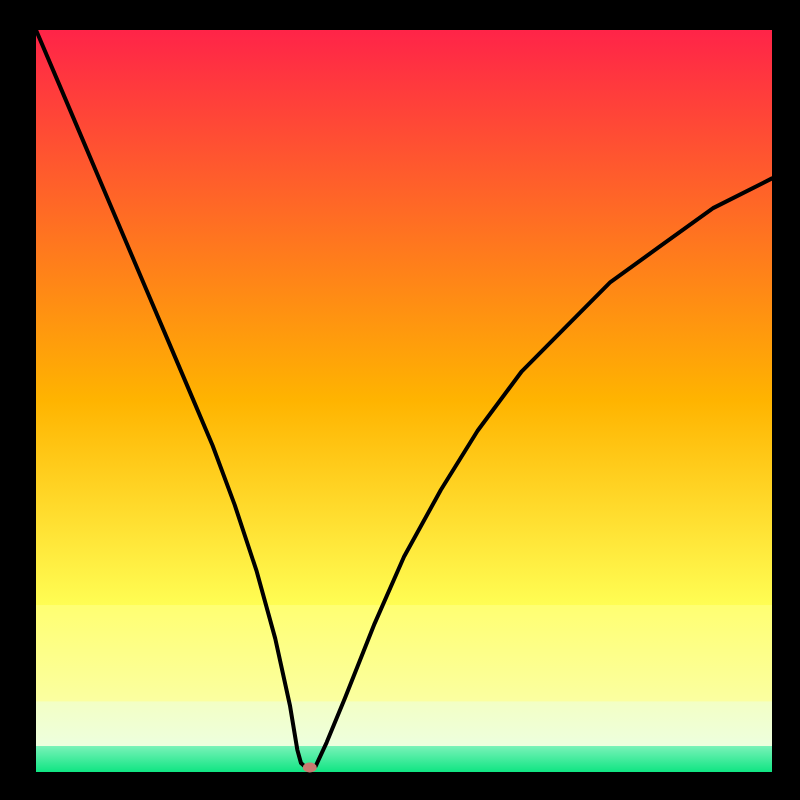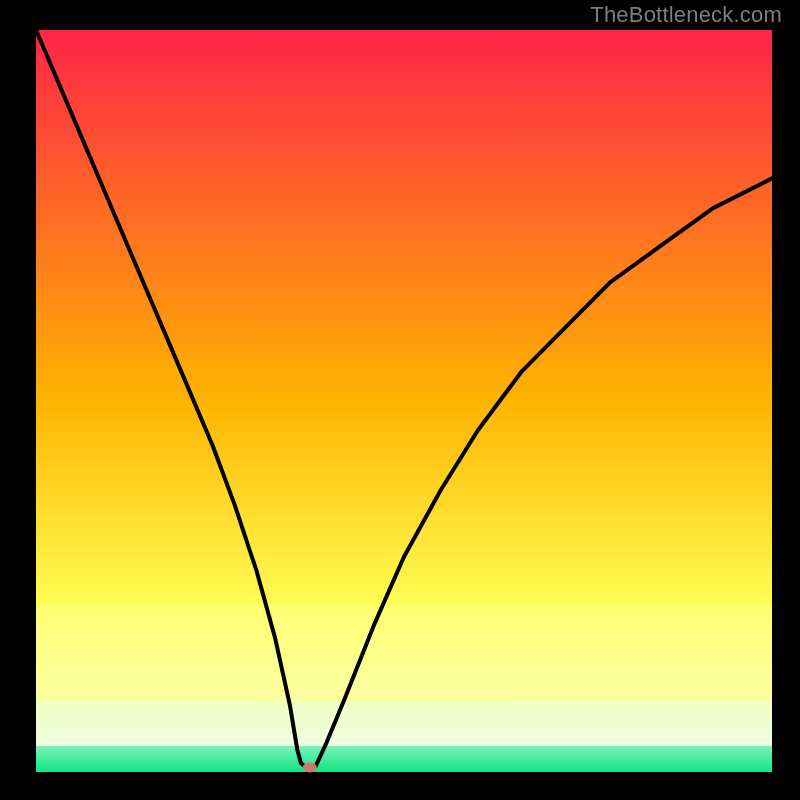--- a/index.html
+++ b/index.html
@@ -23,14 +23,13 @@
         </linearGradient>
       </defs>
       <rect x="0" y="0" width="800" height="800" fill="#000"></rect>
       <rect x="36" y="30" width="736" height="742" fill="url(#bg-grad)"></rect>
       <rect x="36" y="605.0500000000001" width="736" height="96.46000000000001" fill="#ffff8e" opacity="0.55"></rect>
       <rect x="36" y="701.51" width="736" height="44.51999999999996" fill="#f0ffd0" opacity="0.55"></rect>
       <rect x="36" y="746.03" width="736" height="25.970000000000024" fill="#1ee88a" opacity="0.55"></rect>
       <path d="M36.0 30.0 L58.1 81.9 L80.2 133.9 L102.2 185.8 L124.3 237.8 L146.4 289.7 L168.5 341.6 L190.6 393.6 L212.6 445.5 L234.7 504.9 L256.8 571.7 L275.2 638.4 L289.9 705.2 L297.3 749.7 L301.0 763.1 L306.8 768.3 L311.3 769.0 L315.7 766.1 L326.7 742.3 L345.1 697.8 L374.6 623.6 L404.0 556.8 L440.8 490.0 L477.6 430.7 L521.8 371.3 L565.9 326.8 L610.1 282.3 L661.6 245.2 L713.1 208.1 L772.0 178.4" fill="none" stroke="#000000" stroke-width="4" stroke-linecap="round" stroke-linejoin="round"></path>
       <ellipse cx="309.79200000000003" cy="767.548" rx="7" ry="5" fill="#c87b70"></ellipse>
     </svg>
-<div class="attr">TheBottleneck.com</div>
 </div>
 
 </body></html>

